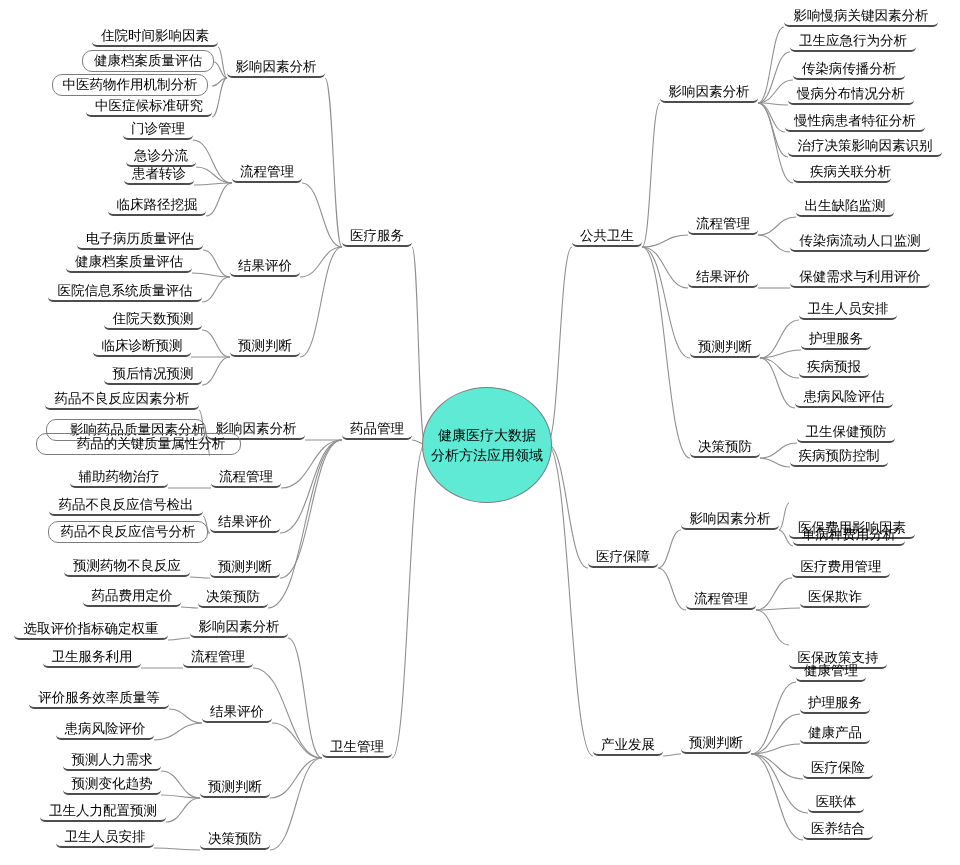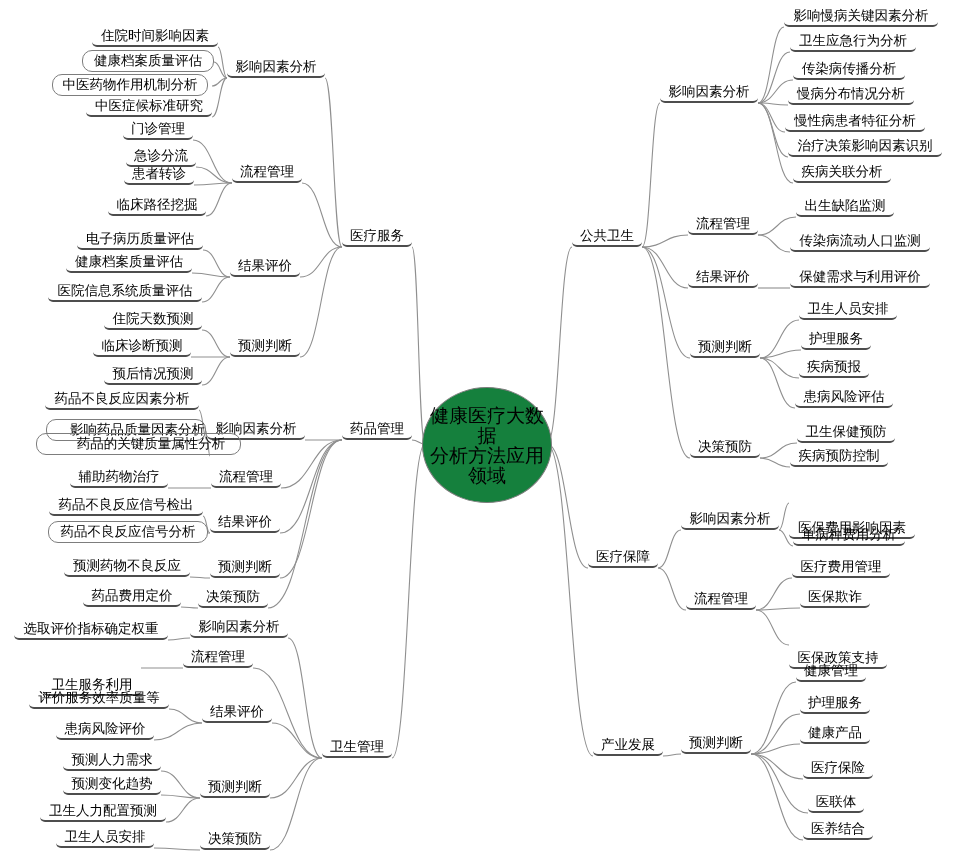--- a/index.html
+++ b/index.html
@@ -6,21 +6,21 @@
   .canvas{position:relative;width:960px;height:865px;background:#fff;
           font-family:"DejaVu Sans",sans-serif;overflow:hidden;}
   svg.edges{position:absolute;left:0;top:0;}
   svg.edges path{fill:none;stroke:var(--edge,#8f8f8f);stroke-width:1.1px;}
   .node{position:absolute;height:20px;line-height:17px;font-size:13.5px;color:var(--text,#000);
         text-align:center;border-bottom:2.5px solid var(--underline,#4d4d4d);
         border-radius:0 0 5px 5px;box-sizing:border-box;white-space:nowrap;cursor:default;}
   .node.bubble{border:1px solid var(--bubble,#7d7d7d);border-radius:10px;height:22px;line-height:19px;}
   .center-node{position:absolute;border:1px solid var(--bubble,#6e6e6e);border-radius:50%;
         display:flex;flex-direction:column;align-items:center;justify-content:center;
-        font-size:19px;line-height:20px;color:var(--text,#000);text-align:center;background:#15803d;}
+        font-size:14px;line-height:20px;color:var(--text,#000);text-align:center;background:#5eead4;}
 </style>
 </head>
 <body>
 
 <div class="canvas" style="--edge: #8f8f8f; --underline: #4d4d4d; --bubble: #7d7d7d; --text: #000000; background: rgb(255, 255, 255);">
   <svg class="edges" id="edges" width="960" height="865">
       <path d="M 425 444 C 418.5 444, 418.5 247, 412 247"></path>
       <path d="M 342 247 C 333.5 247, 333.5 78, 325 78"></path>
       <path d="M 227 78 C 222.5 78, 222.5 47, 218 47"></path>
       <path d="M 227 78 C 220.5 78, 220.5 62, 214 62"></path>
@@ -137,39 +137,39 @@
       <div class="node" style="left: 49px; top: 496px; width: 154px;">药品不良反应信号检出</div>
       <div class="node bubble" style="left: 48px; top: 521px; width: 160px;">药品不良反应信号分析</div>
       <div class="node" style="left: 210px; top: 558px; width: 70px;">预测判断</div>
       <div class="node" style="left: 64px; top: 557px; width: 126px;">预测药物不良反应</div>
       <div class="node" style="left: 198px; top: 588px; width: 70px;">决策预防</div>
       <div class="node" style="left: 83px; top: 587px; width: 98px;">药品费用定价</div>
       <div class="node" style="left: 322px; top: 738px; width: 70px;">卫生管理</div>
       <div class="node" style="left: 190px; top: 618px; width: 98px;">影响因素分析</div>
       <div class="node" style="left: 14px; top: 620px; width: 154px;">选取评价指标确定权重</div>
       <div class="node" style="left: 183px; top: 648px; width: 70px;">流程管理</div>
-      <div class="node" style="left: 43px; top: 648px; width: 98px; margin-top: 28px;">卫生服务利用</div>
+      <div class="node" style="left: 43px; top: 648px; width: 98px;">卫生服务利用</div>
       <div class="node" style="left: 202px; top: 703px; width: 70px;">结果评价</div>
       <div class="node" style="left: 29px; top: 689px; width: 140px;">评价服务效率质量等</div>
       <div class="node" style="left: 56px; top: 720px; width: 98px;">患病风险评价</div>
       <div class="node" style="left: 200px; top: 778px; width: 70px;">预测判断</div>
       <div class="node" style="left: 63px; top: 751px; width: 98px;">预测人力需求</div>
       <div class="node" style="left: 63px; top: 775px; width: 98px;">预测变化趋势</div>
       <div class="node" style="left: 40px; top: 802px; width: 126px;">卫生人力配置预测</div>
       <div class="node" style="left: 200px; top: 830px; width: 70px;">决策预防</div>
       <div class="node" style="left: 56px; top: 828px; width: 98px;">卫生人员安排</div>
       <div class="node" style="left: 572px; top: 227px; width: 70px;">公共卫生</div>
       <div class="node" style="left: 660px; top: 83px; width: 98px;">影响因素分析</div>
       <div class="node" style="left: 784px; top: 7px; width: 154px;">影响慢病关键因素分析</div>
       <div class="node" style="left: 790px; top: 32px; width: 126px;">卫生应急行为分析</div>
       <div class="node" style="left: 793px; top: 60px; width: 112px;">传染病传播分析</div>
       <div class="node" style="left: 788px; top: 85px; width: 126px;">慢病分布情况分析</div>
       <div class="node" style="left: 785px; top: 112px; width: 140px;">慢性病患者特征分析</div>
       <div class="node" style="left: 788px; top: 137px; width: 154px;">治疗决策影响因素识别</div>
-      <div class="node" style="left: 793px; top: 163px; width: 98px;">疾病关联分析</div>
+      <div class="node" style="left: 793px; top: 163px; width: 98px; text-align: right;">疾病关联分析</div>
       <div class="node" style="left: 688px; top: 215px; width: 70px;">流程管理</div>
       <div class="node" style="left: 796px; top: 197px; width: 98px;">出生缺陷监测</div>
       <div class="node" style="left: 790px; top: 232px; width: 140px;">传染病流动人口监测</div>
       <div class="node" style="left: 688px; top: 268px; width: 70px;">结果评价</div>
       <div class="node" style="left: 790px; top: 268px; width: 140px;">保健需求与利用评价</div>
       <div class="node" style="left: 690px; top: 338px; width: 70px;">预测判断</div>
       <div class="node" style="left: 799px; top: 300px; width: 98px;">卫生人员安排</div>
       <div class="node" style="left: 801px; top: 330px; width: 70px;">护理服务</div>
       <div class="node" style="left: 799px; top: 358px; width: 70px;">疾病预报</div>
       <div class="node" style="left: 795px; top: 388px; width: 98px;">患病风险评估</div>

